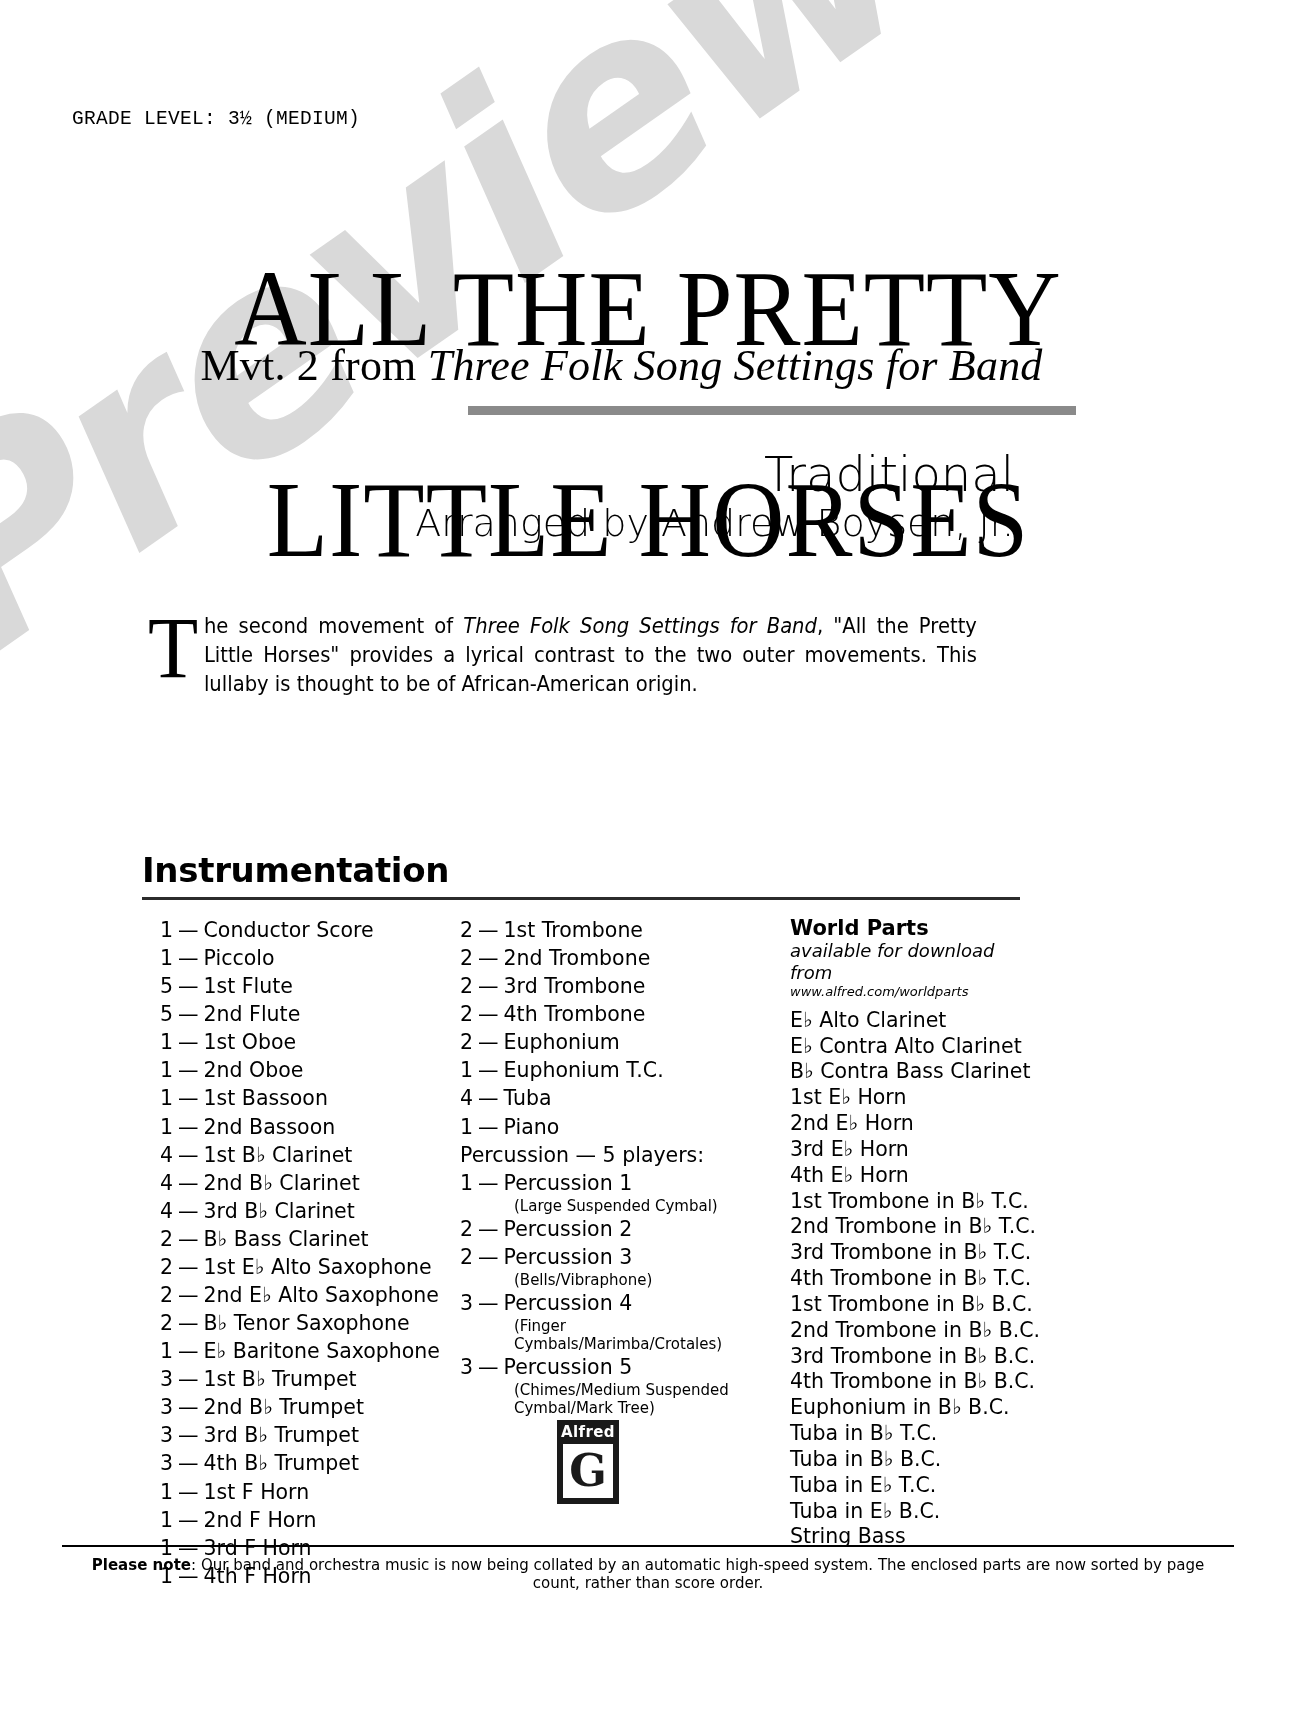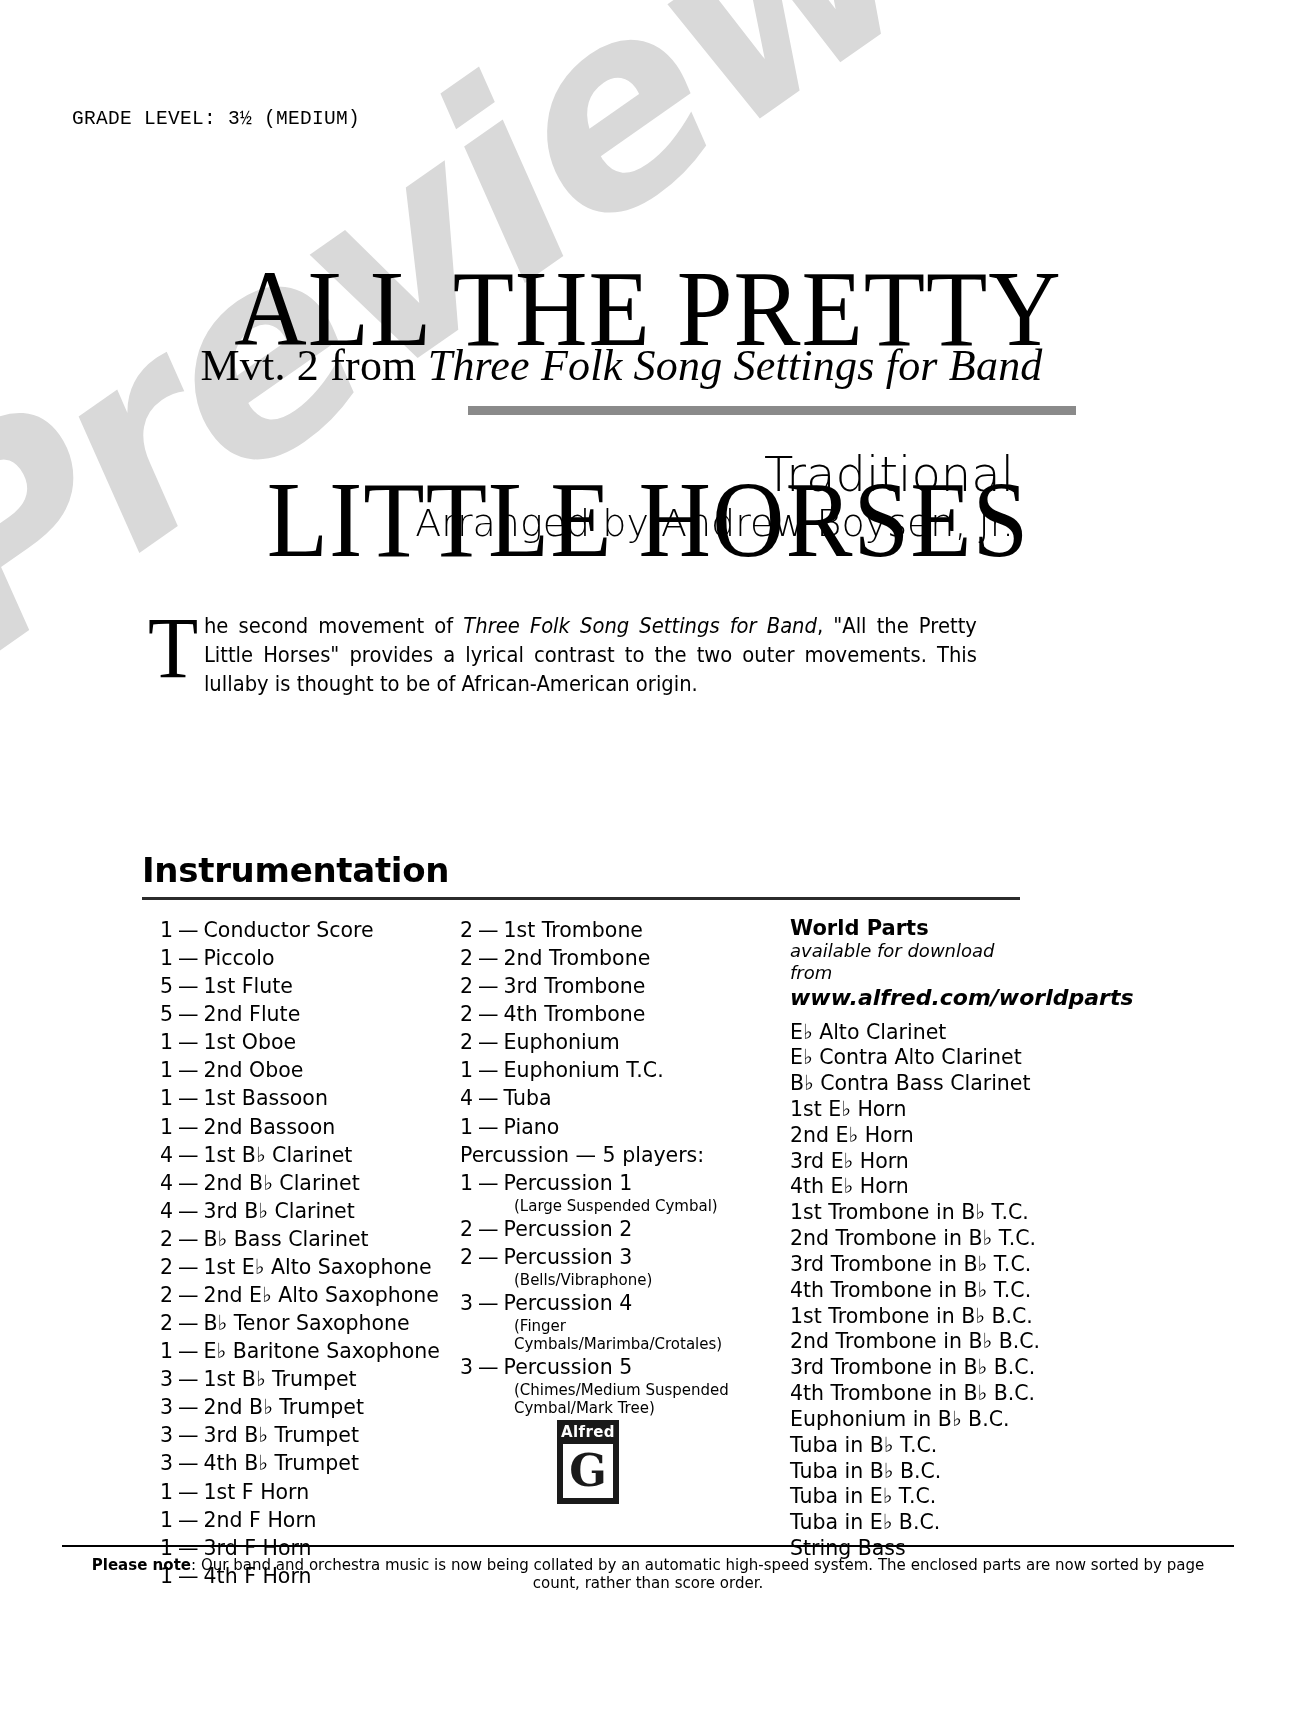--- a/index.html
+++ b/index.html
@@ -128,21 +128,21 @@
   .ilist li.sub{
     font-size:15px;line-height:1.2;white-space:normal;
     padding-left:54px;text-indent:0;
   }
   .num{display:inline-block;min-width:13px;}
   .dash{padding:0 5px;}
 
   
   .wp-title{font-family:"DejaVu Sans",sans-serif;font-weight:700;font-size:21px;}
   .wp-sub{font-family:"DejaVu Sans",sans-serif;font-style:italic;font-size:18px;line-height:1.22;}
-  .wp-url{font-family:"DejaVu Sans",sans-serif;font-style:italic;font-weight:700;font-size:22px;line-height:1.3;}
+  .wp-url{font-family:"DejaVu Sans",sans-serif;font-style:italic;font-weight:400;font-size:13px;line-height:1.3;}
   .wplist{list-style:none;margin:7px 12px 0 0;padding:0;
     font-family:"DejaVu Sans",sans-serif;font-size:20.5px;line-height:1.26;white-space:nowrap;}
 
   
   .logo{
     position:absolute;left:557px;top:1420px;
     width:62px;height:84px;background:#1a1a1a;
     color:#fff;
   }
   .logo .lg-name{

